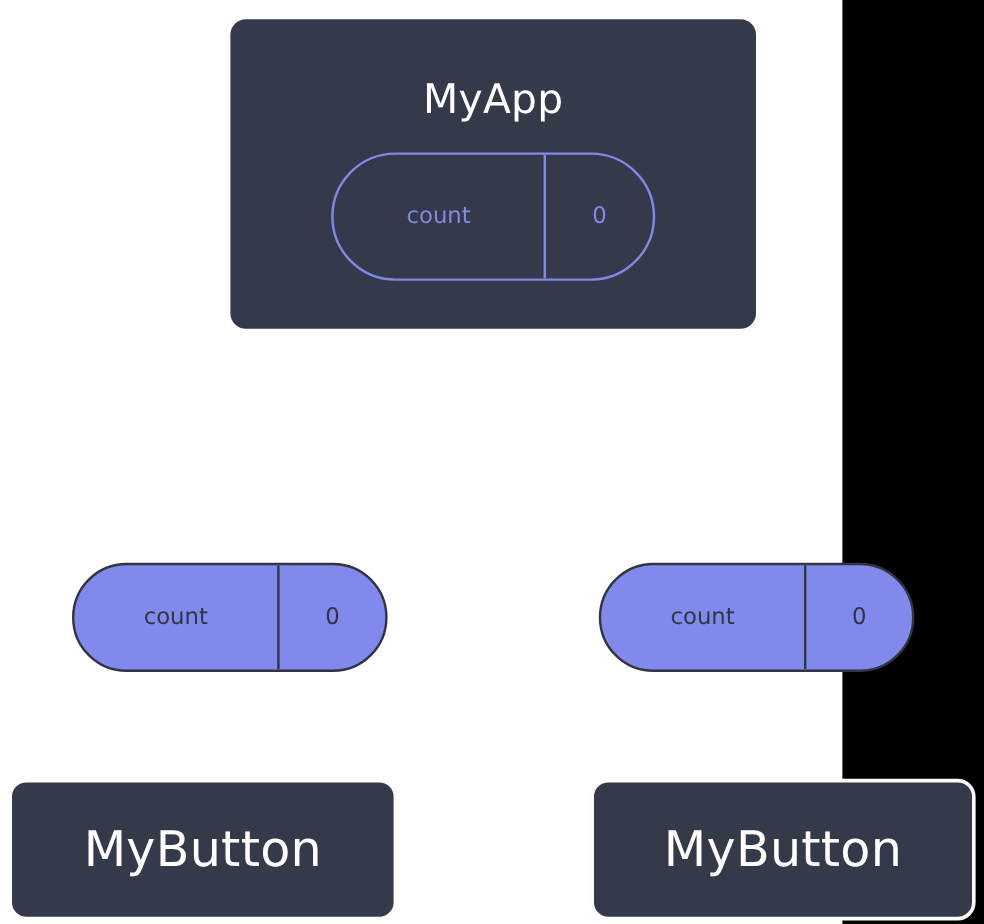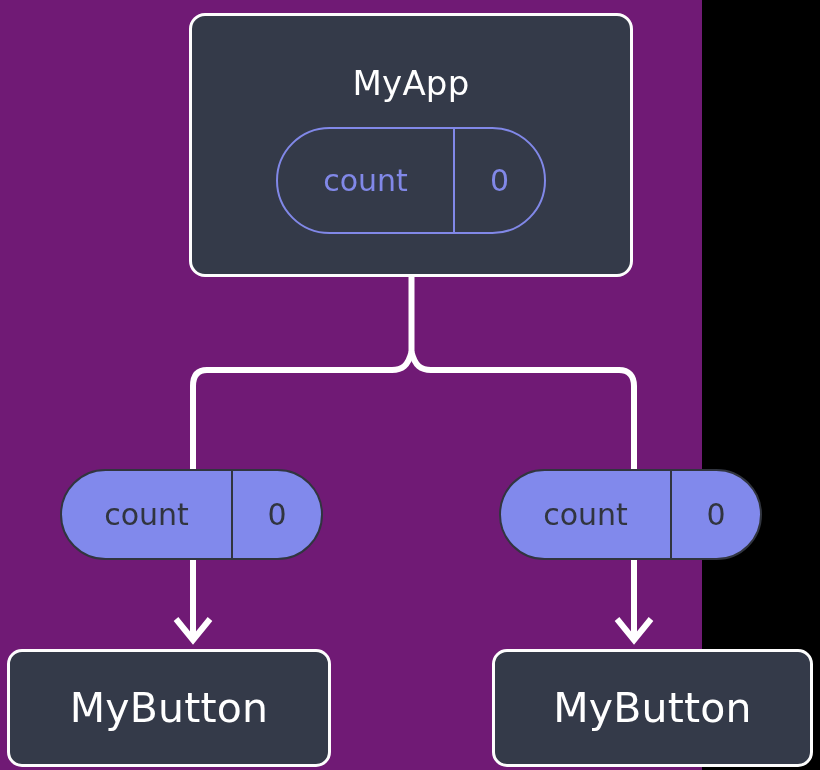--- a/index.html
+++ b/index.html
@@ -11,21 +11,21 @@
   body {
     width: 820px;
     height: 770px;
     overflow: hidden;
     font-family: "DejaVu Sans", sans-serif;
   }
   #stage {
     position: relative;
     width: 702px;
     height: 770px;
-    background: #701a75;
+    background: #ffffff;
   }
   #edges {
     position: absolute;
     left: 0;
     top: 0;
     width: 820px;
     height: 770px;
     pointer-events: none;
   }
 
@@ -87,21 +87,21 @@
     display: flex;
     align-items: stretch;
     border-radius: 999px;
     overflow: hidden;
   }
   .pill-key, .pill-val {
     display: flex;
     align-items: center;
     justify-content: center;
     box-sizing: border-box;
-    font-size: 30px;
+    font-size: 19px;
     line-height: 1;
     white-space: nowrap;
   }
 
   
   #pill-root {
     left: 276px;
     top: 127px;
     width: 270px;
     height: 107px;

